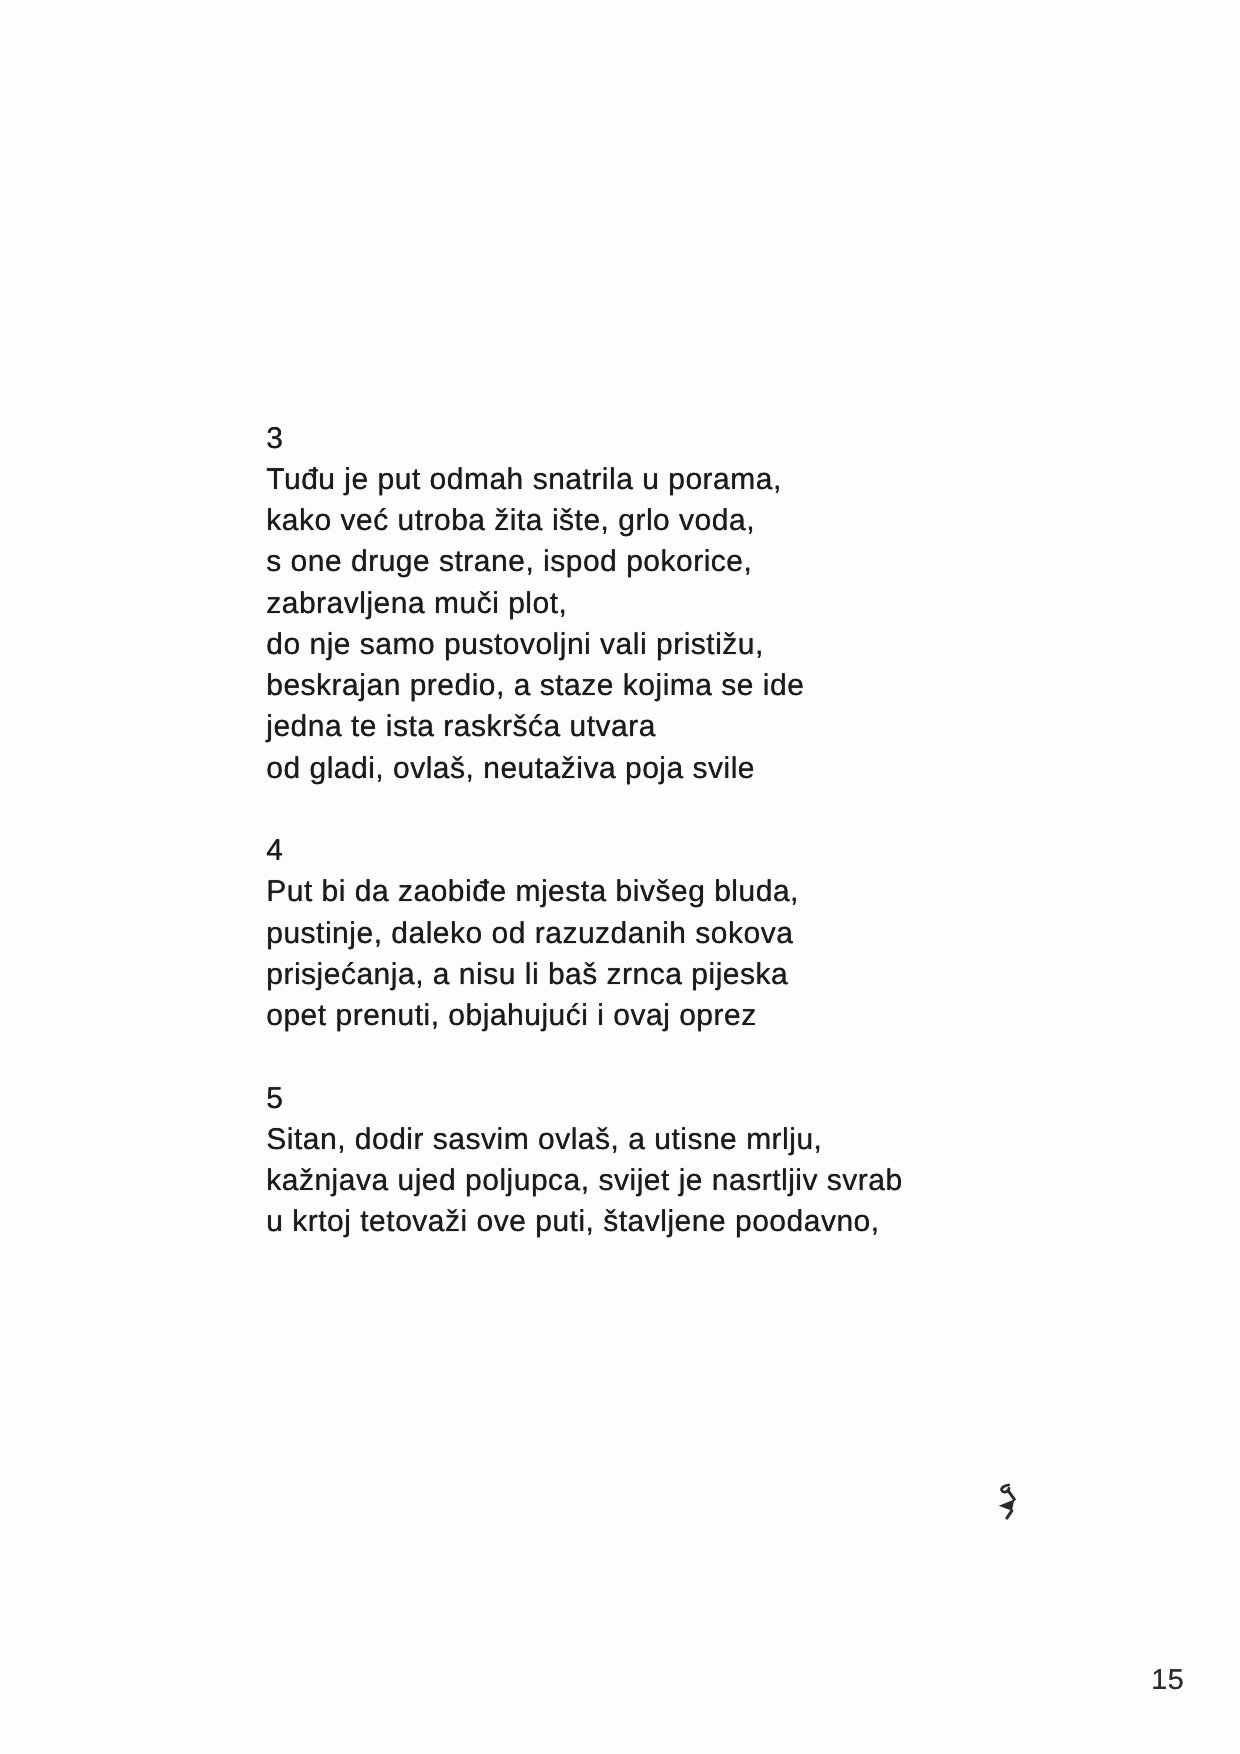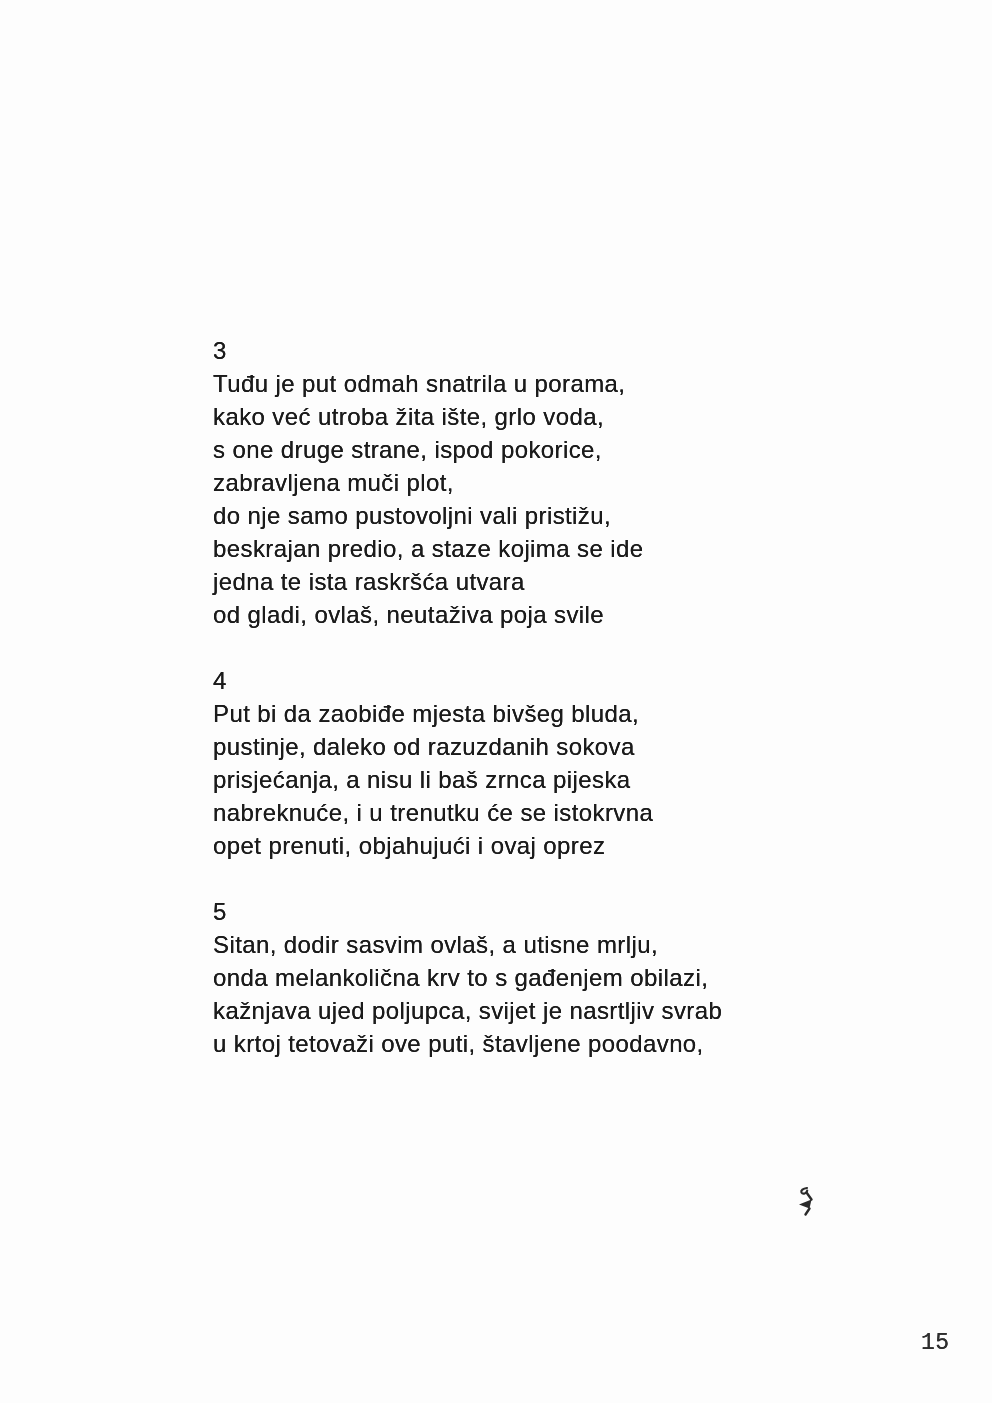--- a/index.html
+++ b/index.html
@@ -46,21 +46,20 @@
     display: block;
   }
   .page-number {
     position: absolute;
     left: 921px;
     top: 1330px;
     font-size: 23px;
     letter-spacing: 0.5px;
     color: var(--pagenum);
     text-shadow: 0 0 0.5px currentColor;
-    font-family: Liberation Mono, monospace;
   }
 </style>
 </head>
 <body>
 
 <div class="page">
 
   <main class="poem">
 
   <section class="stanza">
@@ -72,27 +71,25 @@
         <p class="poem-line">do nje samo pustovoljni vali pristižu,</p>
         <p class="poem-line">beskrajan predio, a staze kojima se ide</p>
         <p class="poem-line">jedna te ista raskršća utvara</p>
         <p class="poem-line">od gladi, ovlaš, neutaživa poja svile</p>
       </section>
       <section class="stanza">
         <p class="poem-line stanza-number">4</p>
         <p class="poem-line">Put bi da zaobiđe mjesta bivšeg bluda,</p>
         <p class="poem-line">pustinje, daleko od razuzdanih sokova</p>
         <p class="poem-line">prisjećanja, a nisu li baš zrnca pijeska</p>
-        <p class="poem-line">nabreknuće, i u trenutku će se istokrvna</p>
         <p class="poem-line">opet prenuti, objahujući i ovaj oprez</p>
       </section>
       <section class="stanza">
         <p class="poem-line stanza-number">5</p>
         <p class="poem-line">Sitan, dodir sasvim ovlaš, a utisne mrlju,</p>
-        <p class="poem-line">onda melankolična krv to s gađenjem obilazi,</p>
         <p class="poem-line">kažnjava ujed poljupca, svijet je nasrtljiv svrab</p>
         <p class="poem-line">u krtoj tetovaži ove puti, štavljene poodavno,</p>
       </section>
     </main>
 
   <span class="ink-mark" aria-hidden="true">
     <svg width="28" height="36" viewBox="0 0 28 36" xmlns="http://www.w3.org/2000/svg">
       <path d="M15 4 C11 4.5 8.5 6.5 9.5 8.5 C10.8 10.6 14.8 9.6 15.2 6.6" fill="none" stroke="#2a2a2a" stroke-width="2.2" stroke-linecap="round"></path>
       <path d="M14.5 8.5 L19.5 15.5" fill="none" stroke="#2a2a2a" stroke-width="2.4" stroke-linecap="round"></path>
       <path d="M19.5 15.5 L7 20.5 L17.5 24.5 Z" fill="#2a2a2a"></path>

